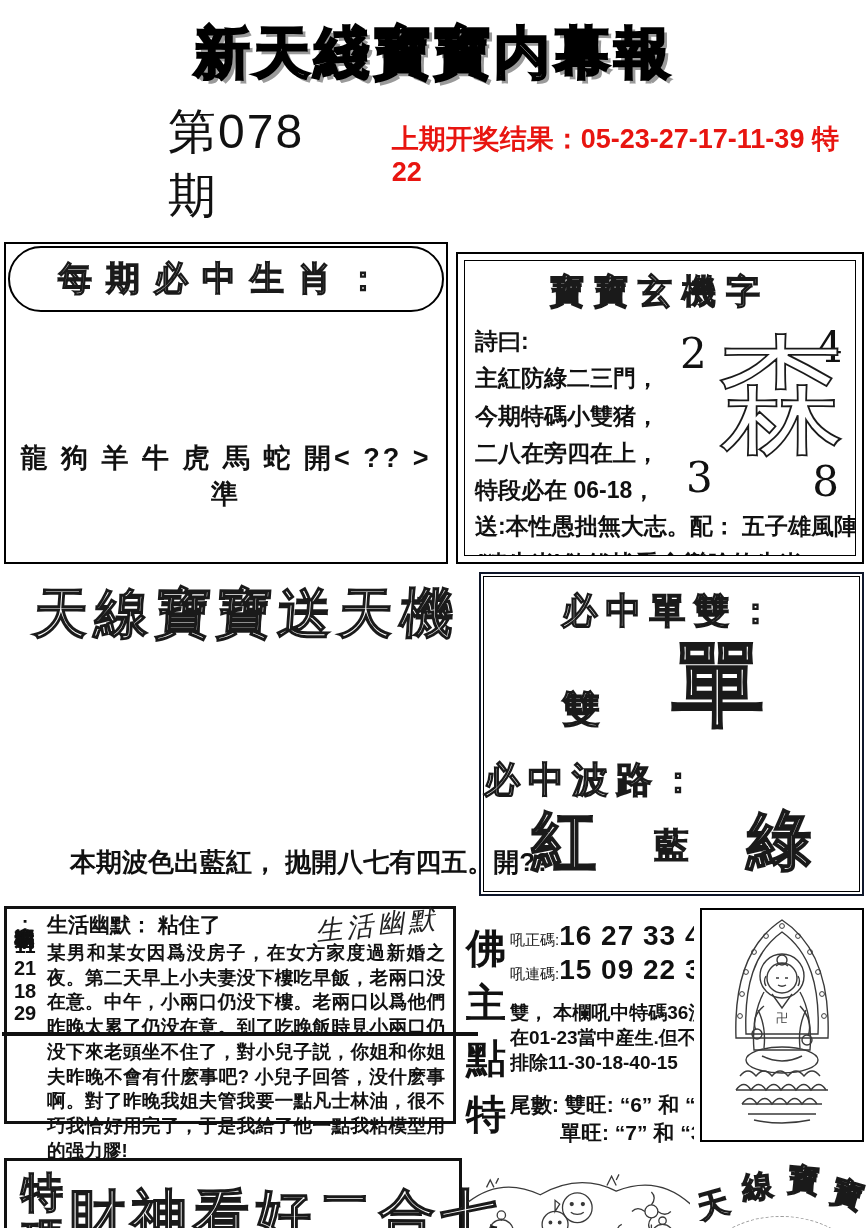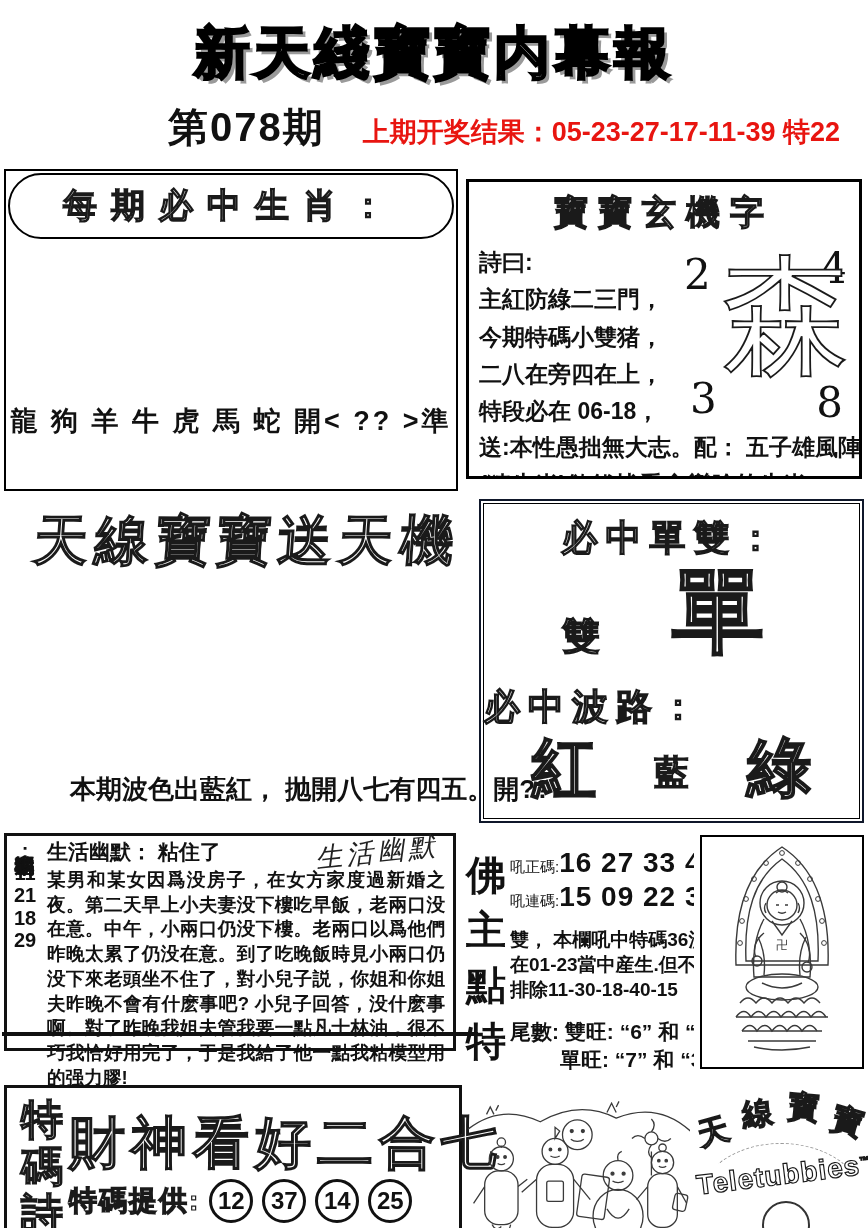--- a/index.html
+++ b/index.html
@@ -10,32 +10,32 @@
   .outline-title{color:#111;}
   @supports (-webkit-text-stroke: 1px #000){
     .hollow{color:#fff;-webkit-text-stroke:1.2px #1a1a1a;}
     .hollow-thick{-webkit-text-stroke:1.8px #1a1a1a;}
     .outline-title{color:#fff;-webkit-text-stroke:2.5px #000;text-shadow:4px 4px 0 #9a9a9a;}
   }
   .serifnum{font-family:"DejaVu Serif","Liberation Serif",serif;}
 
   .header-title{text-align:center;padding-top:16px;font-size:56px;font-weight:bold;letter-spacing:4px;}
   .sub-row{display:flex;align-items:baseline;margin:8px 0 0 168px;}
-  .issue{font-size:40px;font-weight:bold;letter-spacing:2px;text-align:center;}
+  .issue{font-size:48px;font-weight:normal;letter-spacing:2px;}
   .last-result{font-size:27px;font-weight:bold;margin-left:38px;}
 
   .top-row{display:flex;gap:8px;margin:14px 4px 0 4px;}
   .zodiac-box{width:450px;height:318px;border:2px solid #000;position:relative;}
   .zodiac-pill{margin:2px;height:62px;border:2px solid #000;border-radius:36px;
                display:flex;align-items:center;justify-content:center;}
   .zodiac-pill span{font-size:34px;font-weight:bold;letter-spacing:14px;}
   .zodiac-result{position:absolute;bottom:50px;width:100%;text-align:center;
                  font-size:27px;font-weight:bold;letter-spacing:3px;}
 
-  .mystery-box{width:392px;height:296px;border:2px solid #000;margin-top:10px;padding:0;}
+  .mystery-box{width:392px;height:296px;border:2px solid #000;margin-top:10px;padding:6px;}
   .mystery-inner{border:1px solid #000;height:100%;box-sizing:border-box;padding:6px 10px;overflow:hidden;}
   .mystery-title{text-align:center;font-size:34px;font-weight:bold;letter-spacing:10px;margin-top:2px;}
   .mystery-main{display:flex;margin-top:8px;}
   .poem-col{width:215px;font-size:23px;font-weight:bold;line-height:1.62;white-space:nowrap;}
   .char-area{position:relative;flex:1;height:185px;}
   .big-char{position:absolute;left:28px;top:8px;font-size:128px;line-height:1;}
   .corner-num{position:absolute;font-size:42px;}
   .cn-tl{left:-10px;top:6px;} .cn-tr{right:2px;top:0px;}
   .cn-bl{left:-4px;bottom:6px;} .cn-br{right:6px;bottom:2px;}
   .mystery-song{font-size:23px;font-weight:bold;margin-top:2px;white-space:nowrap;}

